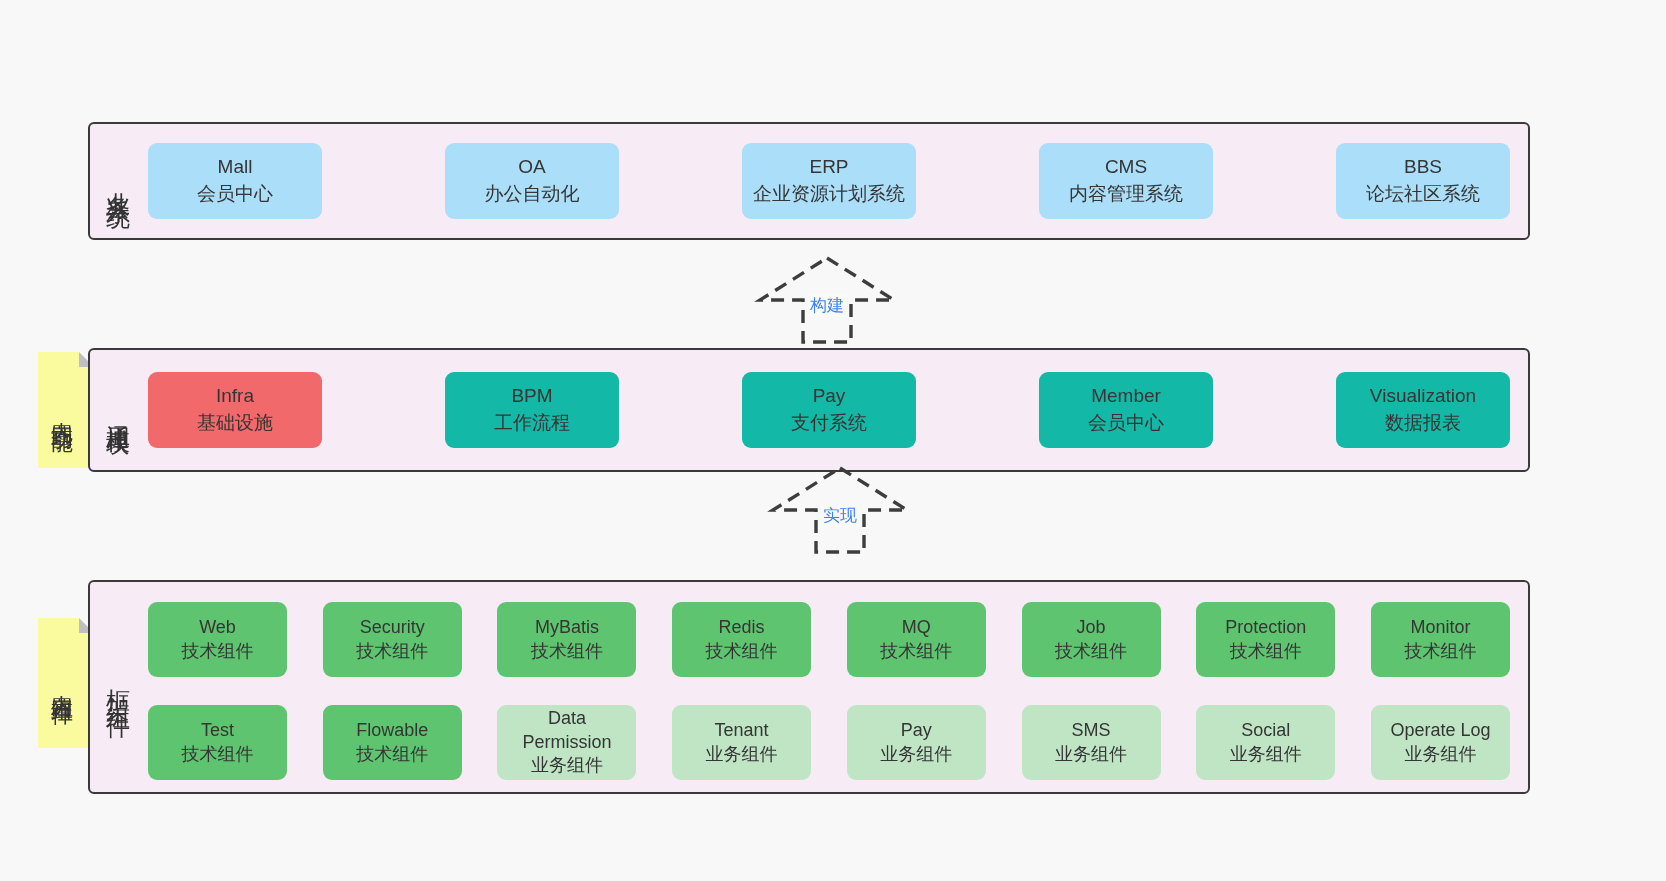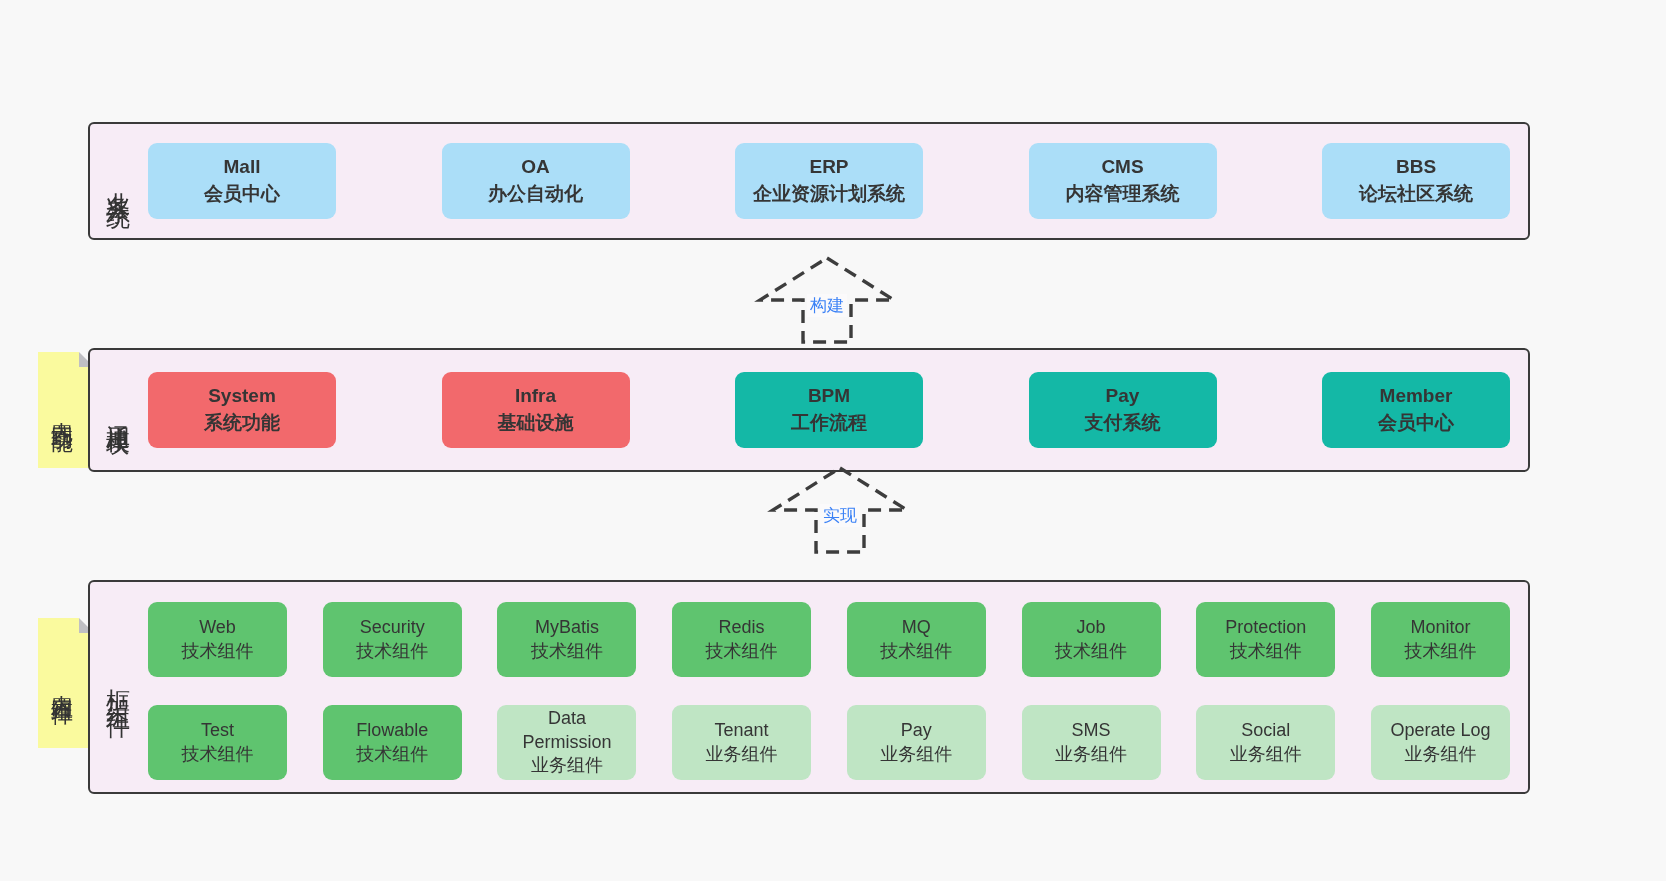--- a/index.html
+++ b/index.html
@@ -36,21 +36,21 @@
   .grid8{
     position:absolute;left:58px;right:18px;top:20px;
     display:grid;grid-template-columns:repeat(8,139px);
     justify-content:space-between;row-gap:28px;
   }
   .box{
     display:flex;flex-direction:column;align-items:center;justify-content:center;
     border-radius:9px;text-align:center;box-sizing:border-box;
     line-height:1.42;font-size:19px;color:#353535;
   }
-  .row6 .box{width:188px;height:76px;font-weight:bold;}
+  .row6 .box{width:174px;height:76px;}
   .grid8 .box{width:139px;height:75px;font-size:18px;line-height:1.32;padding:4px;}
   .blue{background:#abdef8;}
   .red{background:#f2696c;}
   .pink{background:#14b8a6;}
   .gdark{background:#5fc46f;}
   .glight{background:#bfe5c4;}
 
   
   .sticky{
     position:absolute;left:38px;width:56px;background:#fafa9e;z-index:1;
@@ -114,38 +114,38 @@
 </div>
 
 <div class="sticky" id="sticky-modules">
   <span class="sticky-text">内置功能</span>
 </div>
 
 <div class="layer" id="layer-modules">
   <div class="layer-title">通用模块</div>
   <div class="row6">
     <div class="box red">
-      <span>System</span>
-      <span>系统功能</span>
-    </div>
-    <div class="box red">
       <span>Infra</span>
       <span>基础设施</span>
     </div>
     <div class="box pink">
       <span>BPM</span>
       <span>工作流程</span>
     </div>
     <div class="box pink">
       <span>Pay</span>
       <span>支付系统</span>
     </div>
     <div class="box pink">
       <span>Member</span>
       <span>会员中心</span>
+    </div>
+    <div class="box pink">
+      <span>Visualization</span>
+      <span>数据报表</span>
     </div>
   </div>
 </div>
 
 <div class="arrow" id="arrow-implement">
   <svg viewBox="0 0 150 92">
     <path d="M75 4 L142 46 L99 46 L99 88 L51 88 L51 46 L8 46 Z" fill="none" stroke="#3d3d3d" stroke-width="3.4" stroke-dasharray="13 8"></path>
   </svg>
   <span class="arrow-label">实现</span>
 </div>

